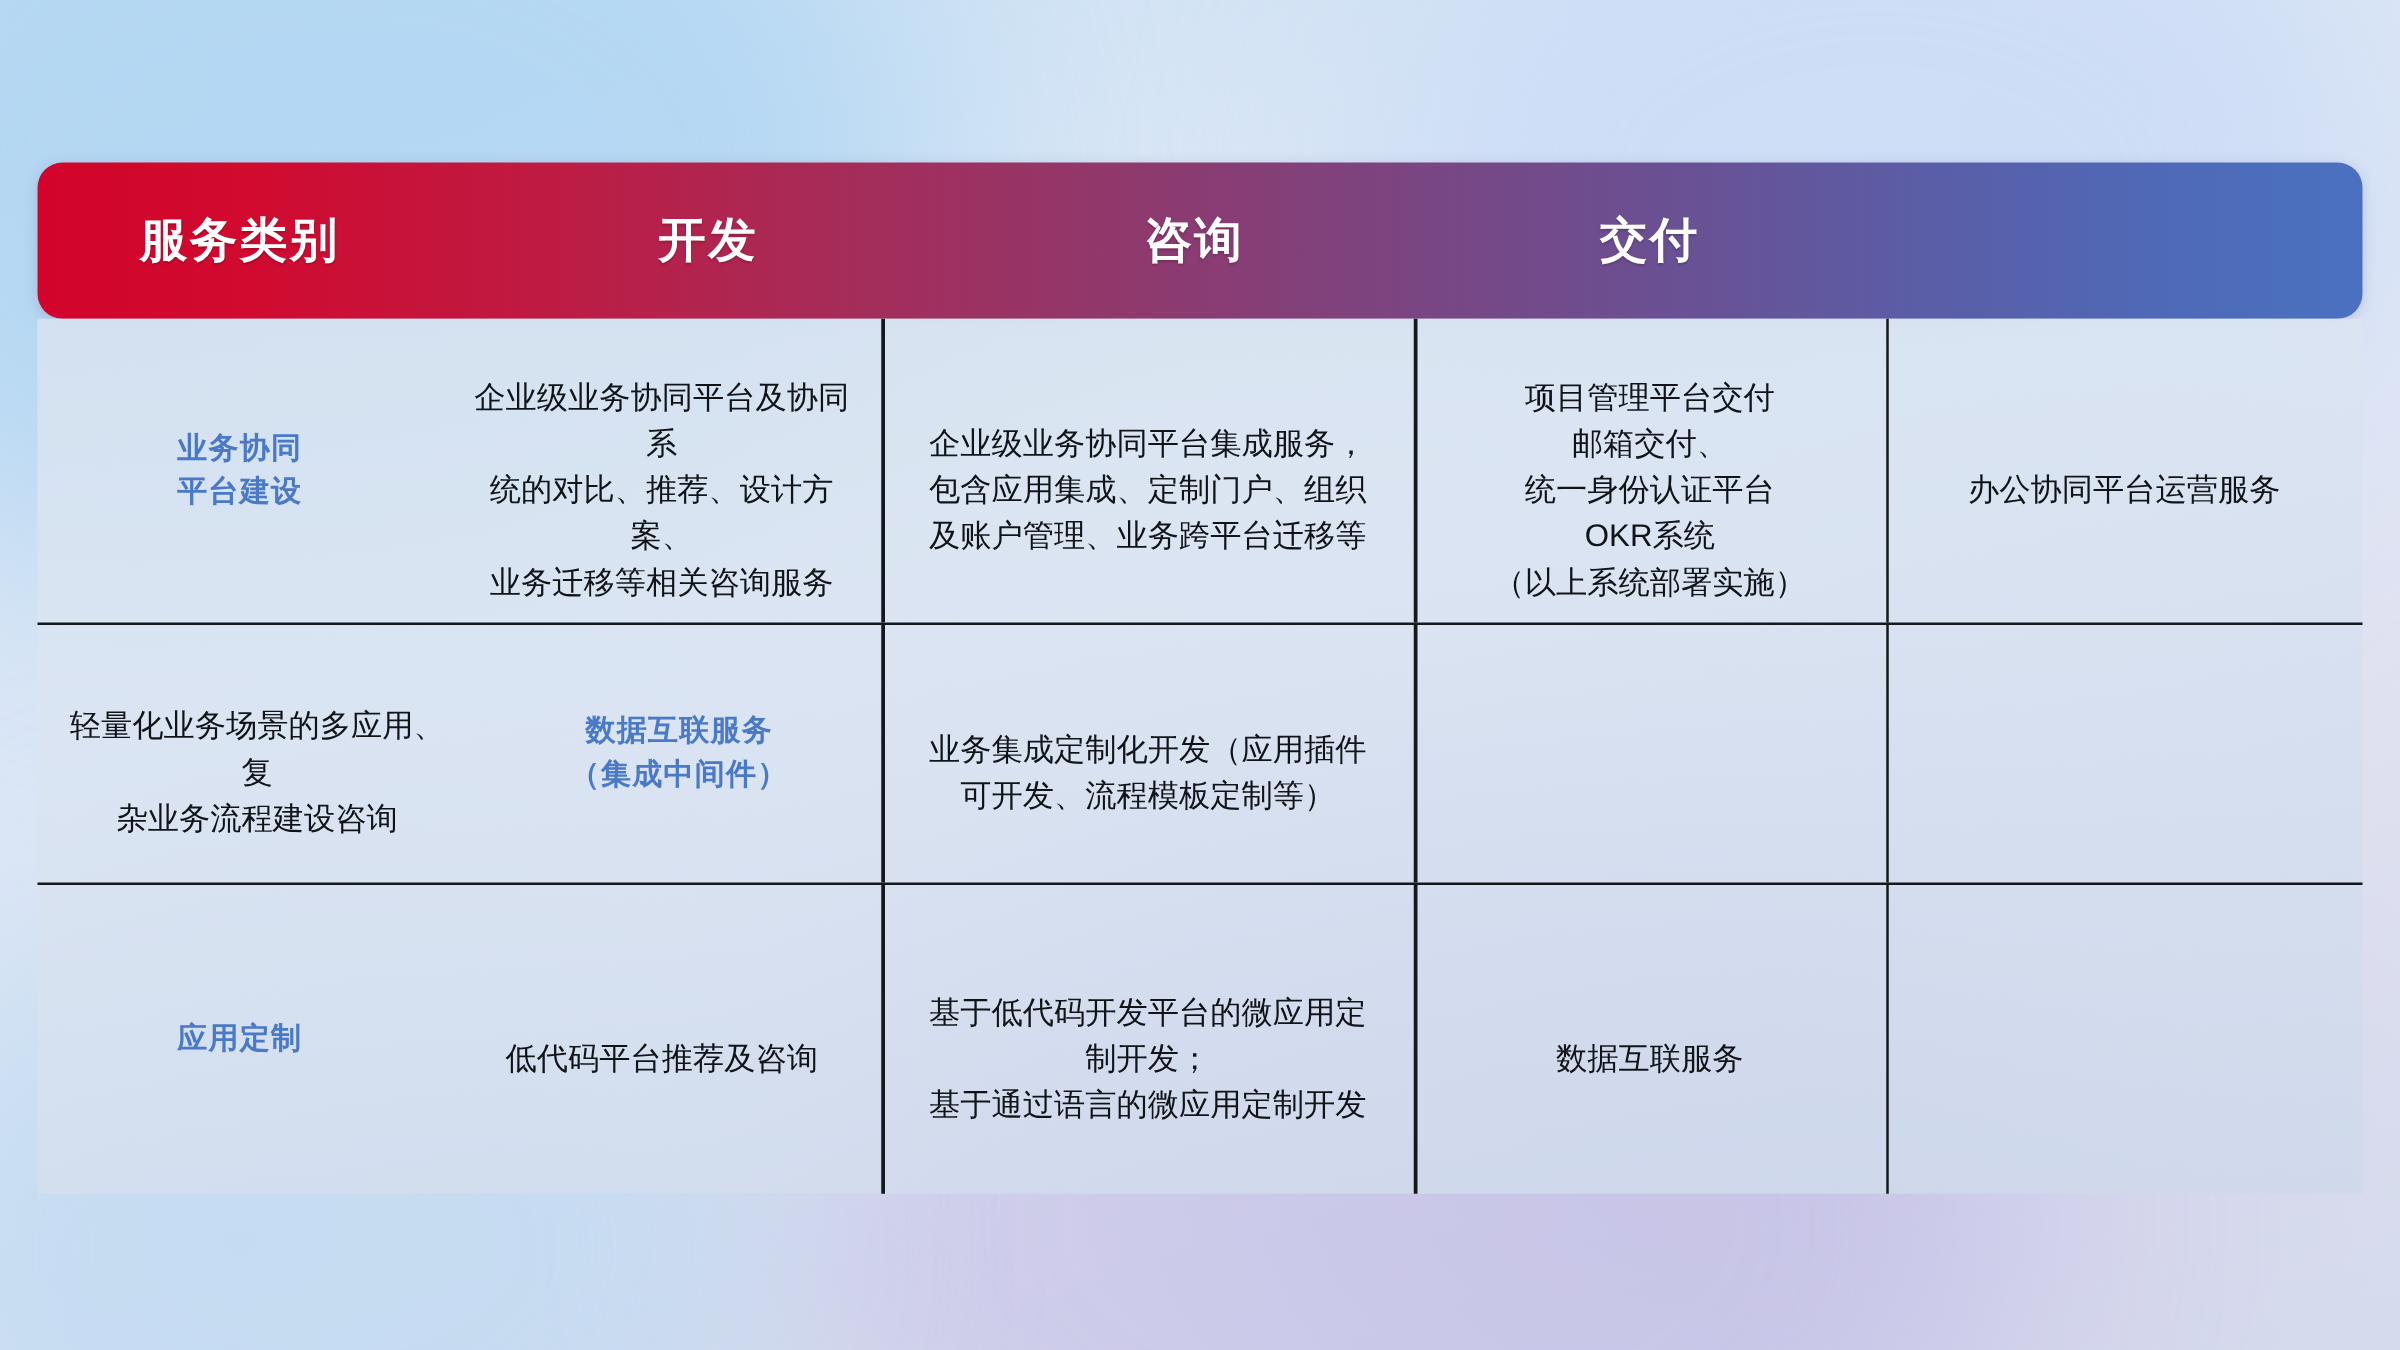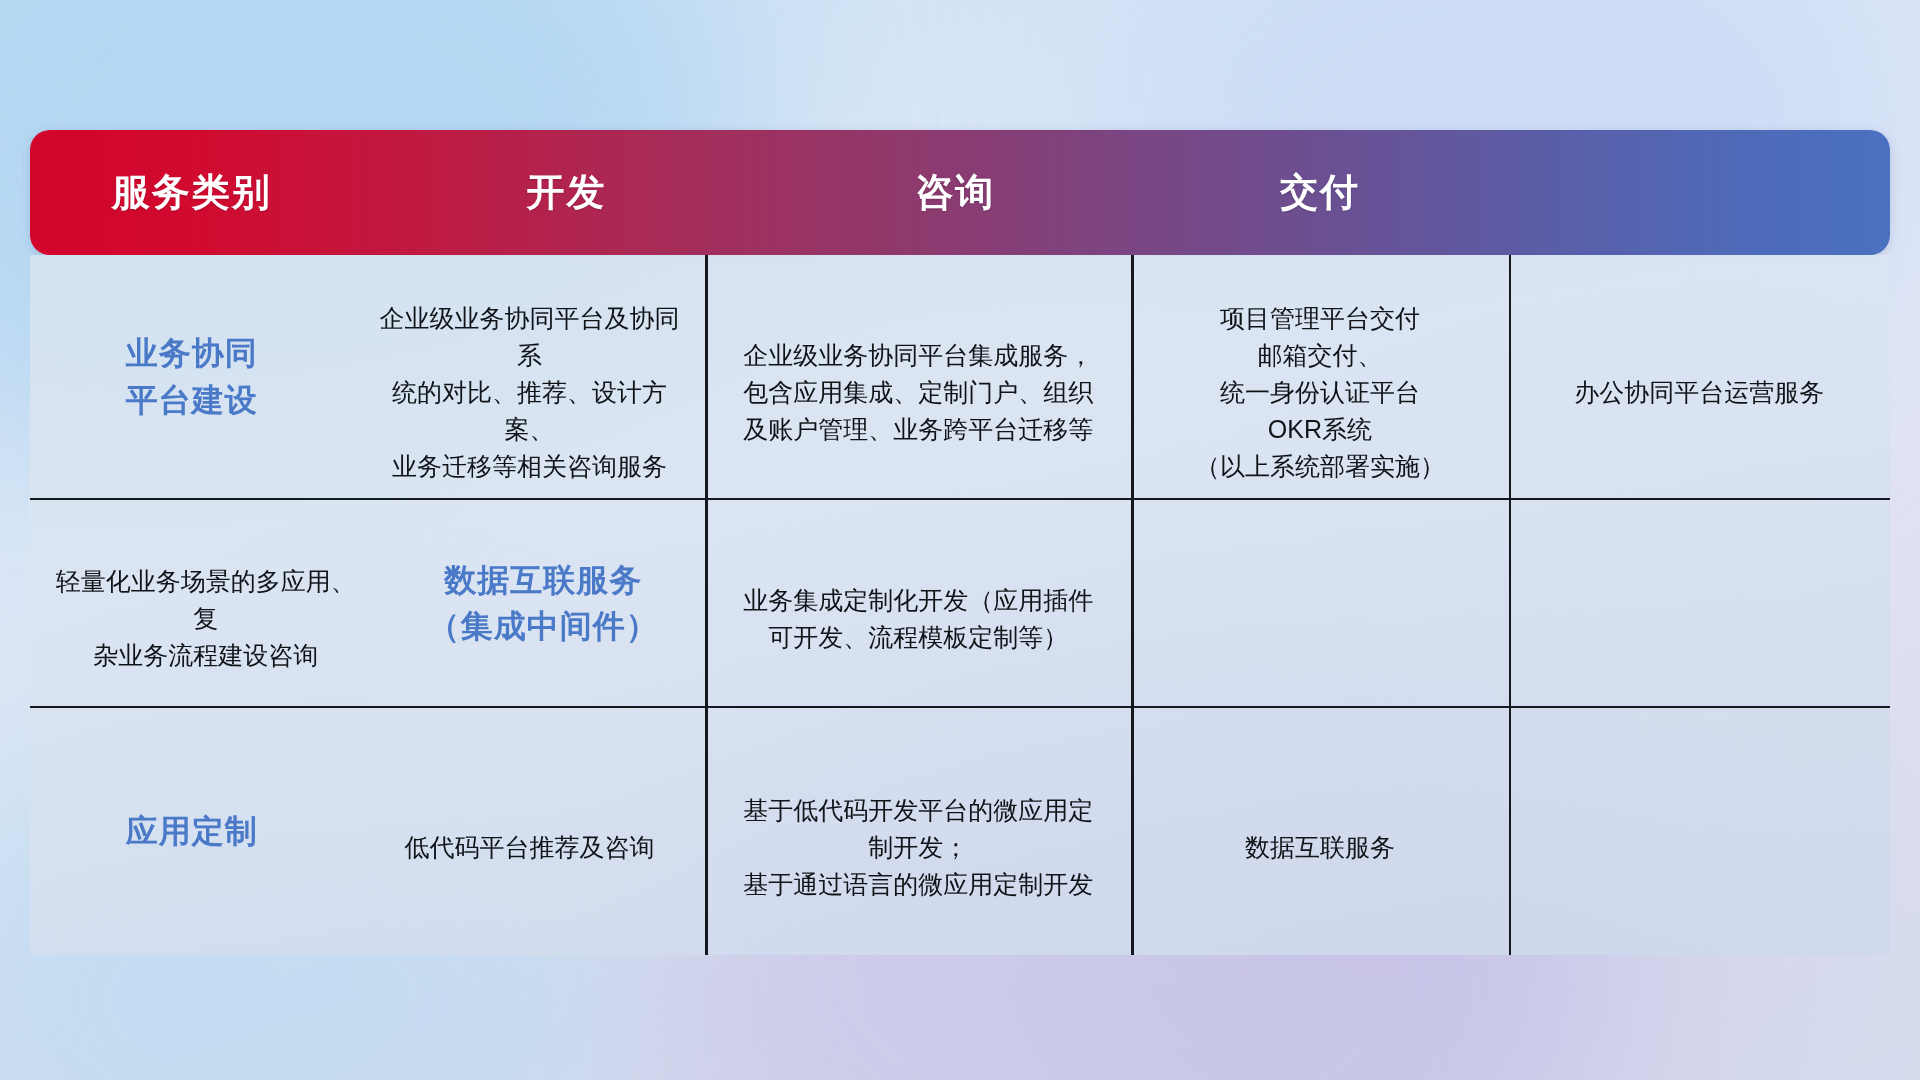--- a/index.html
+++ b/index.html
@@ -93,21 +93,21 @@
 
   
   .c1 { width: 17.4%; }
   .c2 { width: 18.9%; }
   .c3 { width: 22.9%; }
   .c4 { width: 20.3%; }
   .c5 { width: 20.5%; }
 
   .cat {
     color: #4a79c7;
-    font-size: 32px;
+    font-size: 24px;
     font-weight: 700;
     line-height: 1.45;
     letter-spacing: 1px;
     white-space: pre-line;
   }
   .cell-text {
     color: #101418;
     font-size: 25px;
     line-height: 1.48;
     white-space: pre-line;

